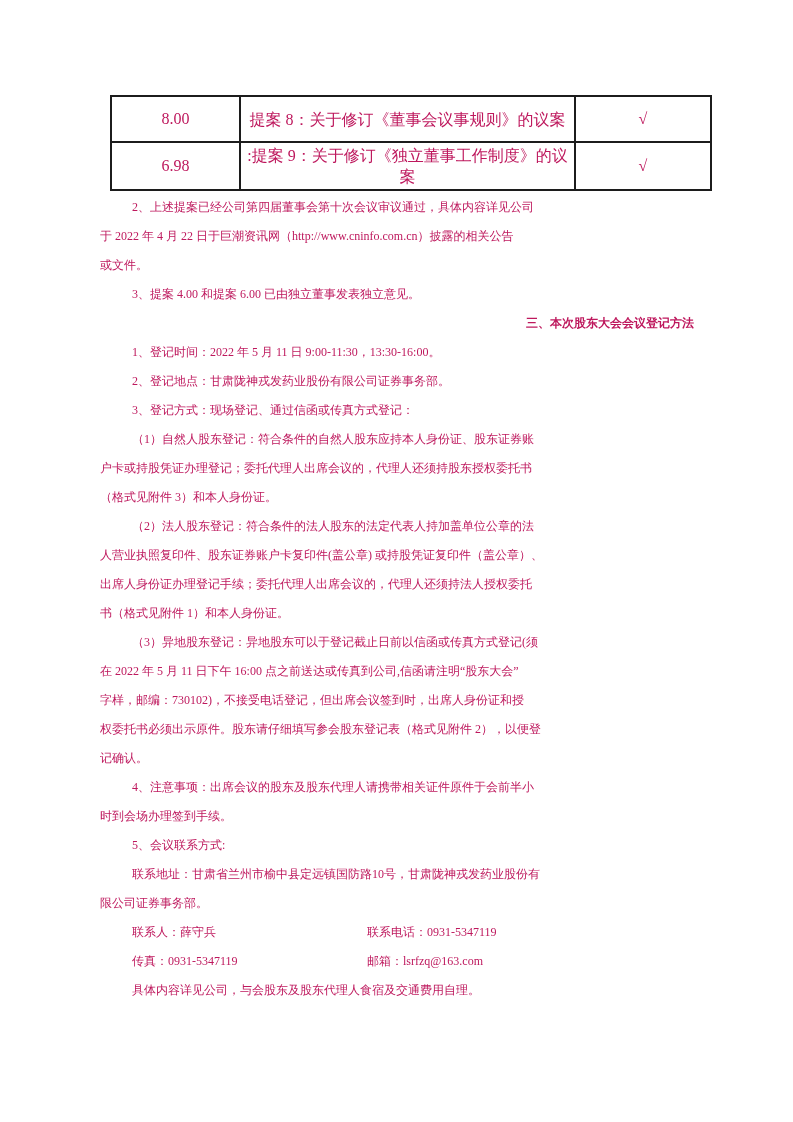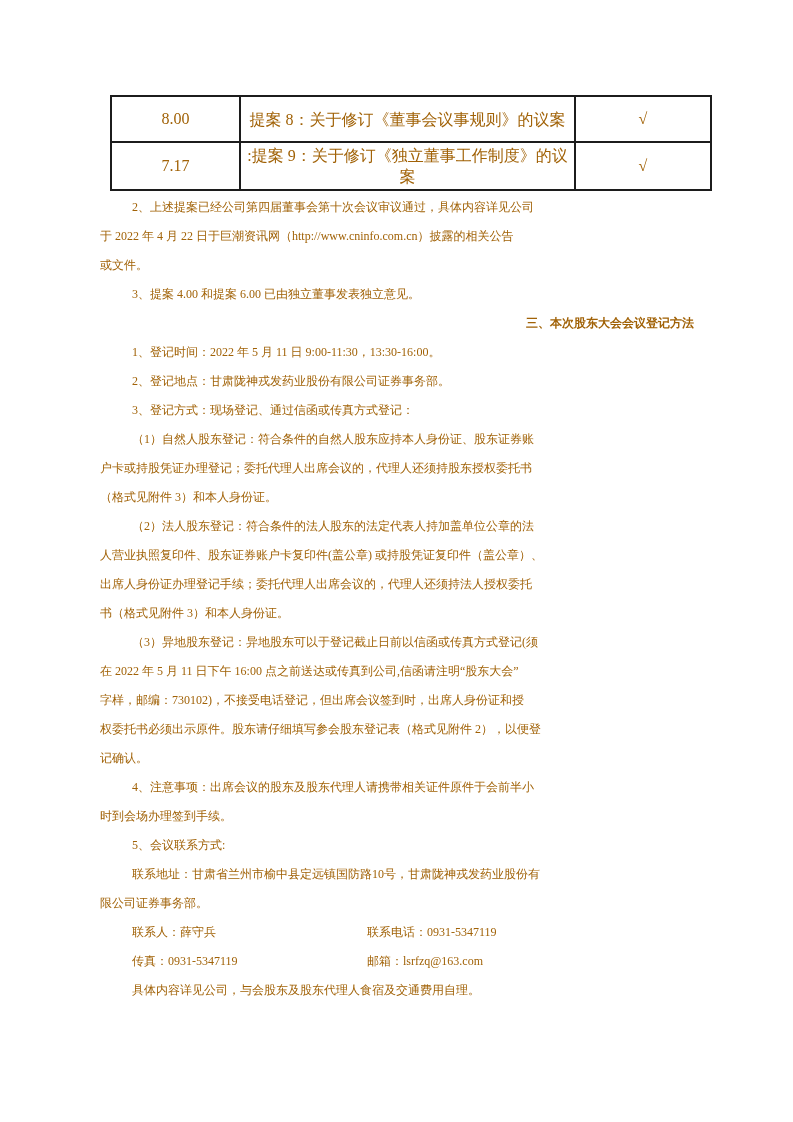--- a/index.html
+++ b/index.html
@@ -5,21 +5,21 @@
   html, body {
     margin: 0;
     padding: 0;
     background: #ffffff;
   }
   .page {
     position: relative;
     width: 793px;
     height: 1122px;
     background: #ffffff;
-    color: #a16207;
+    color: #be185d;
     font-family: "Liberation Serif", "DejaVu Serif", serif;
     overflow: hidden;
   }
   table.proposals {
     position: absolute;
     left: 110px;
     top: 95px;
     width: 578px;
     border-collapse: collapse;
     table-layout: fixed;
@@ -60,21 +60,21 @@
 <div class="page">
 
   <table class="proposals">
     <tbody>
         <tr class="r1">
       <td class="c-code">8.00</td>
       <td class="c-prop">提案 8：关于修订《董事会议事规则》的议案</td>
       <td class="c-mark">√</td>
     </tr>
     <tr class="r2">
-      <td class="c-code">7.17</td>
+      <td class="c-code">6.98</td>
       <td class="c-prop">:提案 9：关于修订《独立董事工作制度》的议案</td>
       <td class="c-mark">√</td>
     </tr>
   </tbody>
     </table>
 
   <div class="body-text">
     <div class="line indent">2、上述提案已经公司第四届董事会第十次会议审议通过，具体内容详见公司</div>
     <div class="line">于 2022 年 4 月 22 日于巨潮资讯网（http://www.cninfo.com.cn）披露的相关公告</div>
     <div class="line">或文件。</div>
@@ -82,21 +82,21 @@
     <div class="line indent bold">三、本次股东大会会议登记方法</div>
     <div class="line indent">1、登记时间：2022 年 5 月 11 日 9:00-11:30，13:30-16:00。</div>
     <div class="line indent">2、登记地点：甘肃陇神戎发药业股份有限公司证券事务部。</div>
     <div class="line indent">3、登记方式：现场登记、通过信函或传真方式登记：</div>
     <div class="line indent">（1）自然人股东登记：符合条件的自然人股东应持本人身份证、股东证券账</div>
     <div class="line">户卡或持股凭证办理登记；委托代理人出席会议的，代理人还须持股东授权委托书</div>
     <div class="line">（格式见附件 3）和本人身份证。</div>
     <div class="line indent">（2）法人股东登记：符合条件的法人股东的法定代表人持加盖单位公章的法</div>
     <div class="line">人营业执照复印件、股东证券账户卡复印件(盖公章) 或持股凭证复印件（盖公章）、</div>
     <div class="line">出席人身份证办理登记手续；委托代理人出席会议的，代理人还须持法人授权委托</div>
-    <div class="line">书（格式见附件 3）和本人身份证。</div>
+    <div class="line">书（格式见附件 1）和本人身份证。</div>
     <div class="line indent">（3）异地股东登记：异地股东可以于登记截止日前以信函或传真方式登记(须</div>
     <div class="line">在 2022 年 5 月 11 日下午 16:00 点之前送达或传真到公司,信函请注明“股东大会”</div>
     <div class="line">字样，邮编：730102)，不接受电话登记，但出席会议签到时，出席人身份证和授</div>
     <div class="line">权委托书必须出示原件。股东请仔细填写参会股东登记表（格式见附件 2），以便登</div>
     <div class="line">记确认。</div>
     <div class="line indent">4、注意事项：出席会议的股东及股东代理人请携带相关证件原件于会前半小</div>
     <div class="line">时到会场办理签到手续。</div>
     <div class="line indent">5、会议联系方式:</div>
     <div class="line indent">联系地址：甘肃省兰州市榆中县定远镇国防路10号，甘肃陇神戎发药业股份有</div>
     <div class="line">限公司证券事务部。</div>

